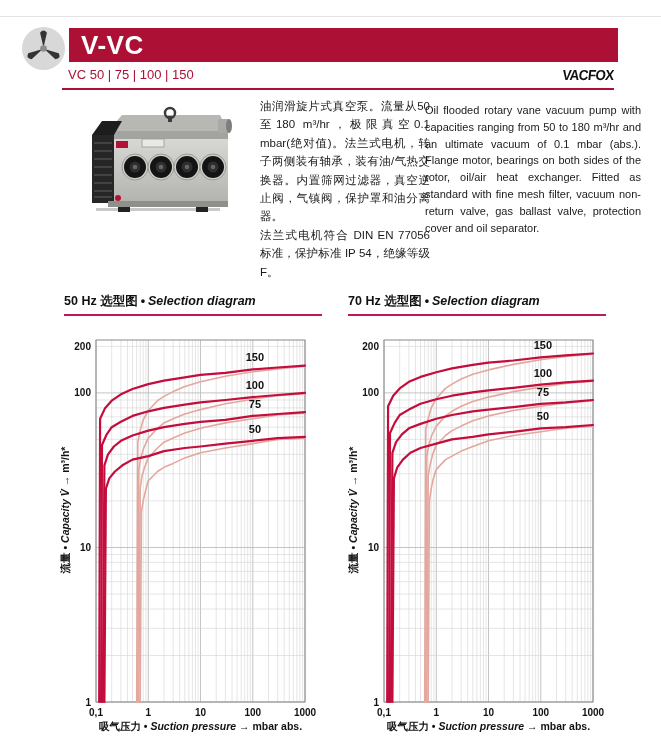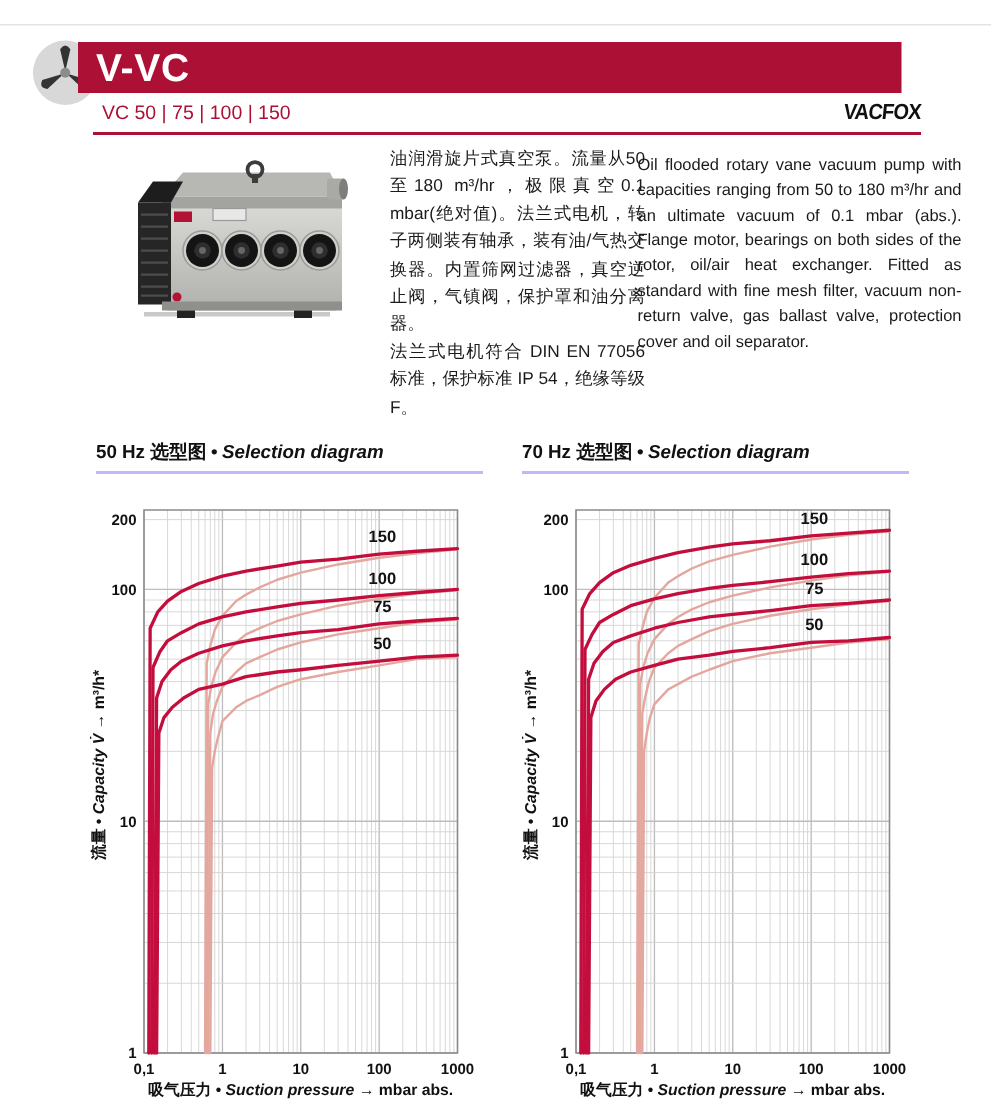--- a/index.html
+++ b/index.html
@@ -1,34 +1,34 @@
 <!DOCTYPE html>
 <html><head>
 <meta charset="utf-8">
 <style>
   html,body{margin:0;padding:0;background:#fff;}
   .page{position:relative;width:661px;height:736px;background:#ffffff;overflow:hidden;
         font-family:"Liberation Sans",sans-serif;color:#1a1a1a;}
   .topline{position:absolute;left:0;top:16px;width:661px;height:1px;background:#e3e3e3;}
   .fanlogo{position:absolute;left:20px;top:25px;width:47px;height:47px;}
-  .banner{position:absolute;left:52px;top:28px;width:549px;height:34px;background:#ad1035;
+  .banner{position:absolute;left:69px;top:28px;width:549px;height:34px;background:#ad1035;
           display:flex;align-items:center;}
   .banner-title{font-size:26px;font-weight:bold;color:#ffffff;margin-left:12px;letter-spacing:.5px;}
   .subrow{position:absolute;left:62px;top:63px;width:552px;height:23px;display:flex;
           justify-content:space-between;align-items:center;}
   .models{color:#ad1035;font-weight:normal;font-size:13px;padding-left:6px;}
   .wordmark{color:#101010;font-weight:900;font-size:14.5px;letter-spacing:-0.6px;
             transform:skewX(-6deg) scaleX(.92);transform-origin:right center;}
   .rule{position:absolute;left:62px;top:88px;width:552px;height:2px;background:#ad1035;}
   .photo{position:absolute;left:78px;top:101px;width:154px;height:124px;}
   .desc{font-size:11px;text-align:justify;}
   .desc p{margin:0;}
   .desc-zh{position:absolute;left:260px;top:97px;width:170px;line-height:18.4px;font-size:11.5px;}
   .desc-en{position:absolute;left:425px;top:102px;width:216px;line-height:16.8px;}
-  .chart-title{position:absolute;top:293px;width:258px;height:21px;border-bottom:2px solid #c4b5fd;
+  .chart-title{position:absolute;top:293px;width:258px;height:21px;border-bottom:2px solid #be185d;
                font-size:12.5px;font-weight:bold;color:#111;white-space:nowrap;}
   #ct0{left:64px;}
   #ct1{left:348px;}
   .ct-b{margin:0 3px;}
   .ct-en{font-style:italic;}
   svg.chart{position:absolute;top:330px;width:290px;height:406px;}
   #chart0{left:60px;}
   #chart1{left:348px;}
   .tick{font-size:10px;font-weight:bold;fill:#111;}
   .slabel{font-size:11px;font-weight:bold;fill:#111;}

